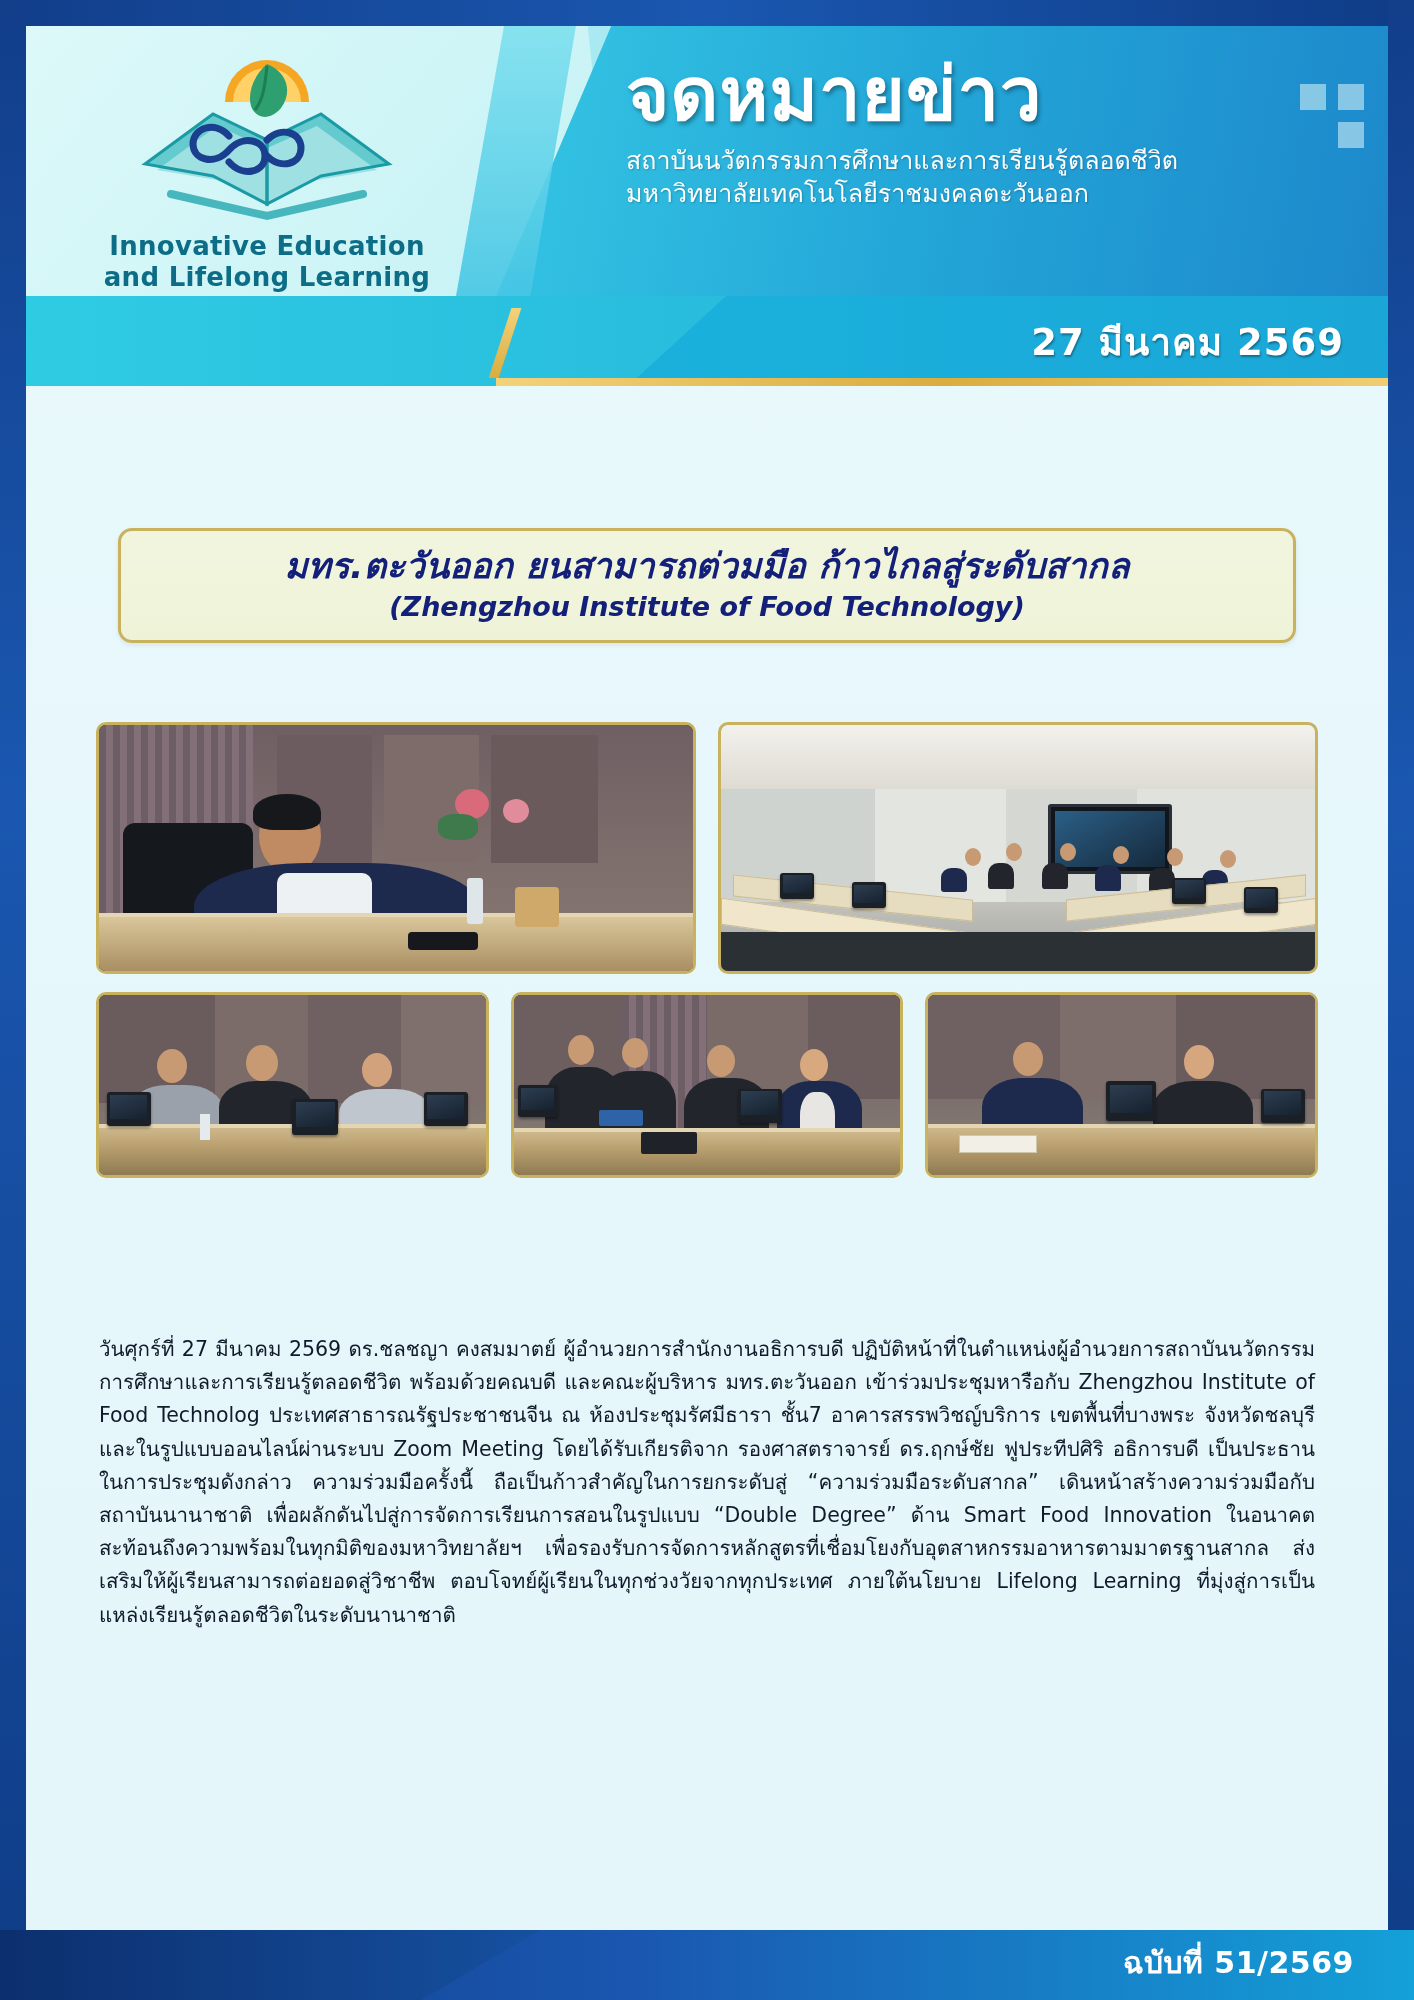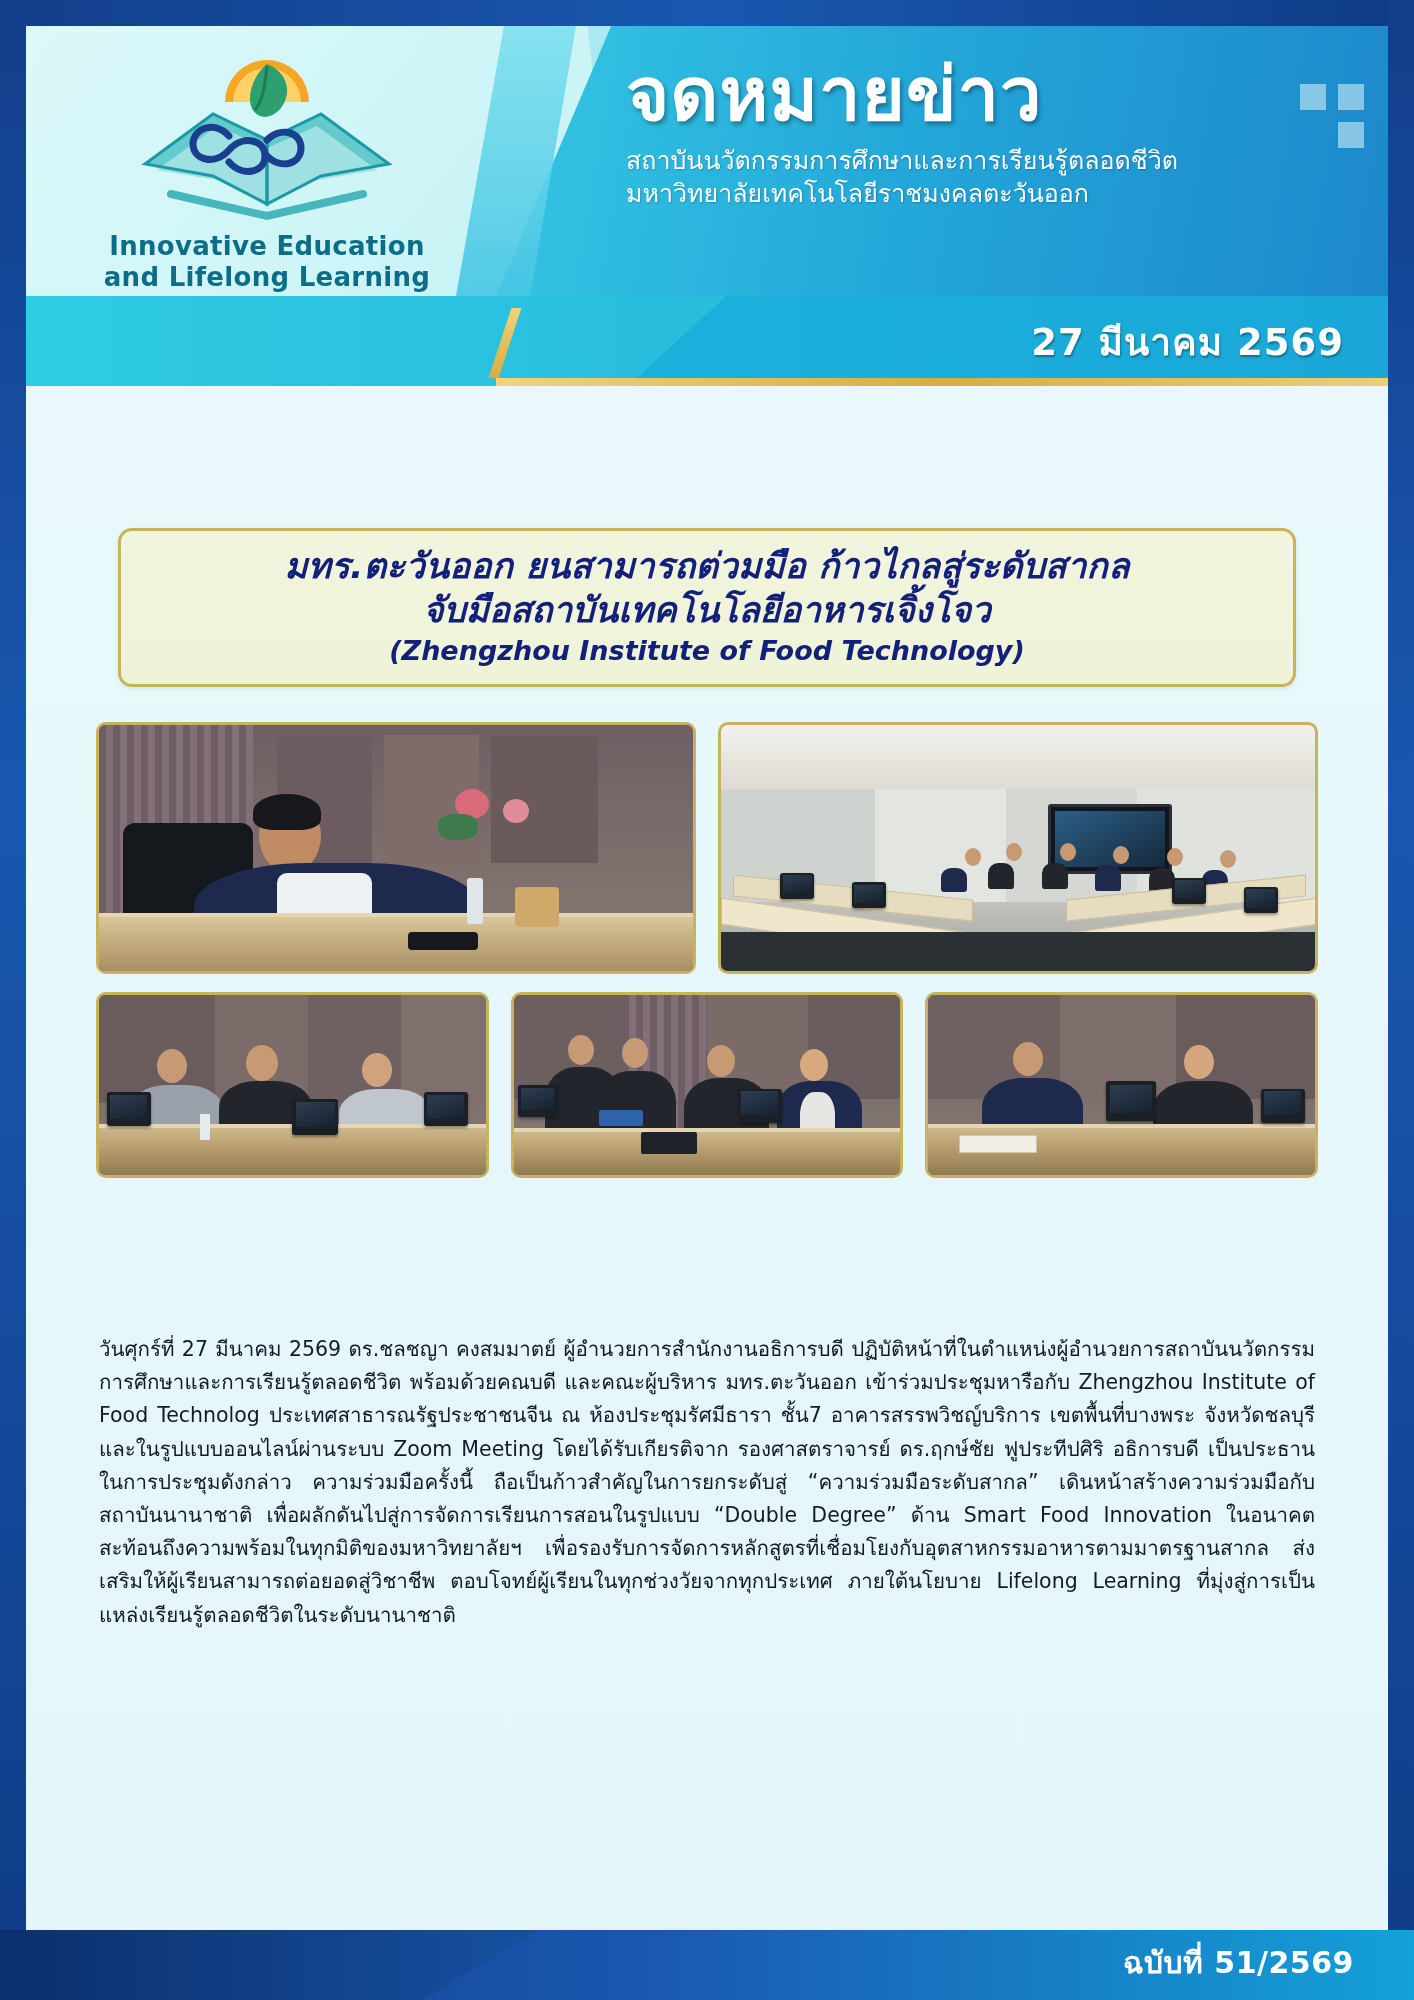--- a/index.html
+++ b/index.html
@@ -255,21 +255,20 @@
 
     <div class="hdr-band"></div>
     <div class="hdr-band-left"></div>
     <div class="hdr-gold-acc"></div>
     <div class="hdr-band-gold"></div>
     <div class="date-text">27 มีนาคม 2569</div>
   </div>
 
   <div class="headline">
     <div class="l1">มทร.ตะวันออก ยนสามารถต่วมมือ ก้าวไกลสู่ระดับสากล</div>
-    <div class="l2">จับมือสถาบันเทคโนโลยีอาหารเจิ้งโจว</div>
     <div class="l3">(Zhengzhou Institute of Food Technology)</div>
   </div>
 
   <div class="photos">
 
     <div class="row1">
 
       <div class="photo p-big">
         <div class="scene">
           <div class="wall w-a"></div>

